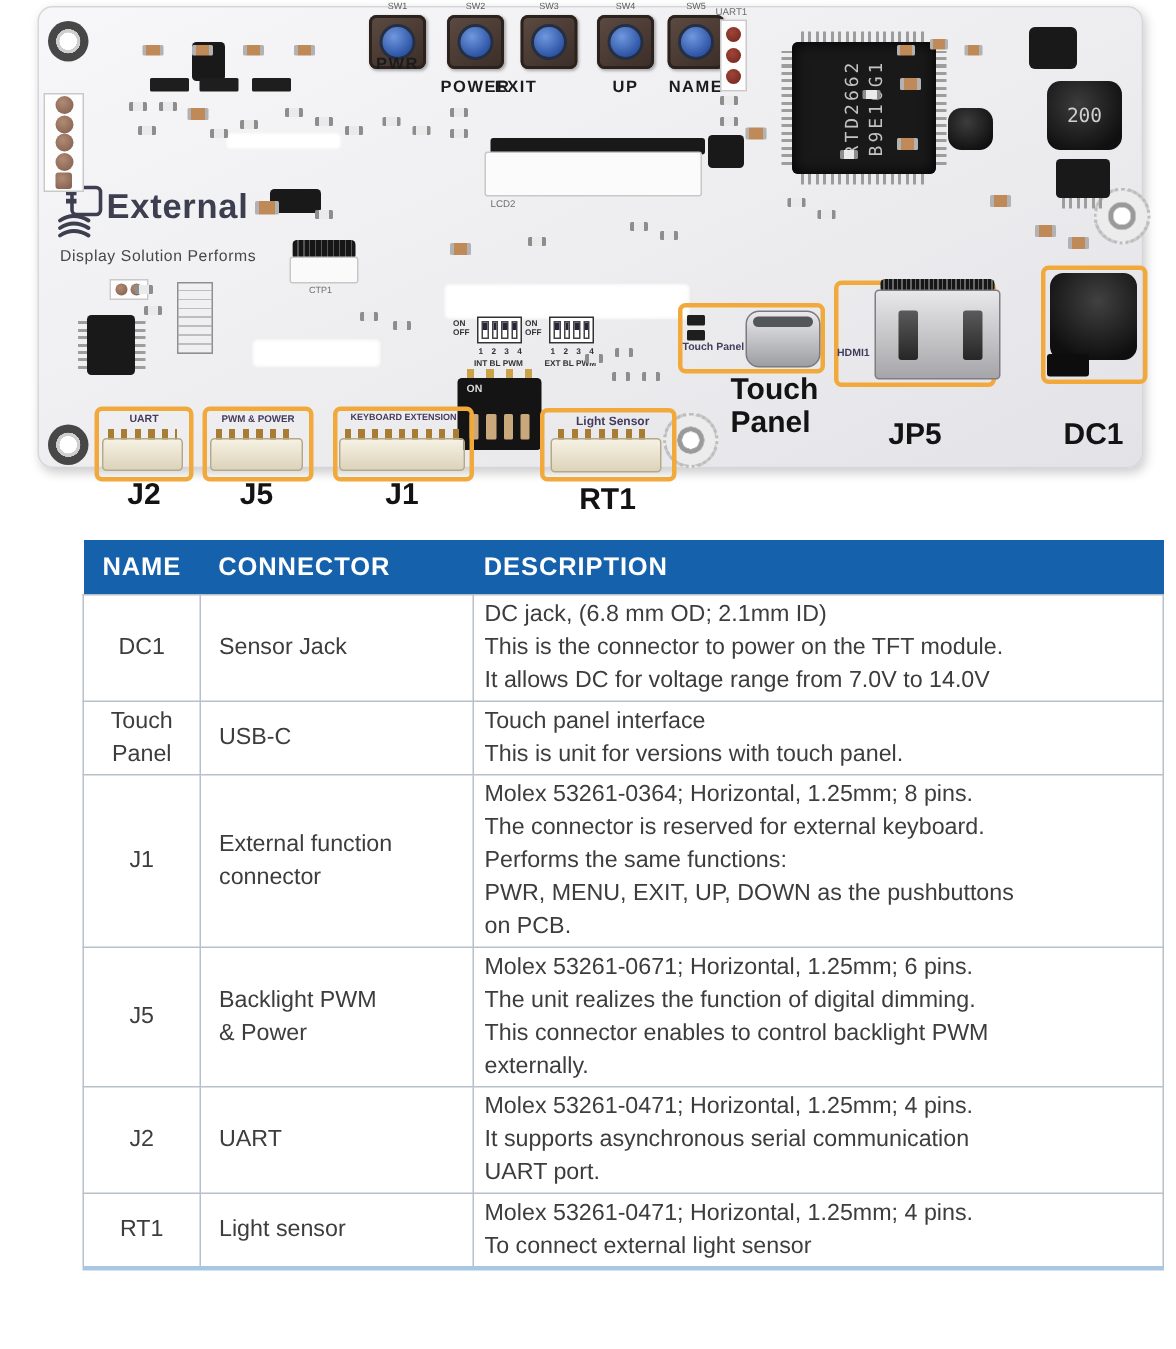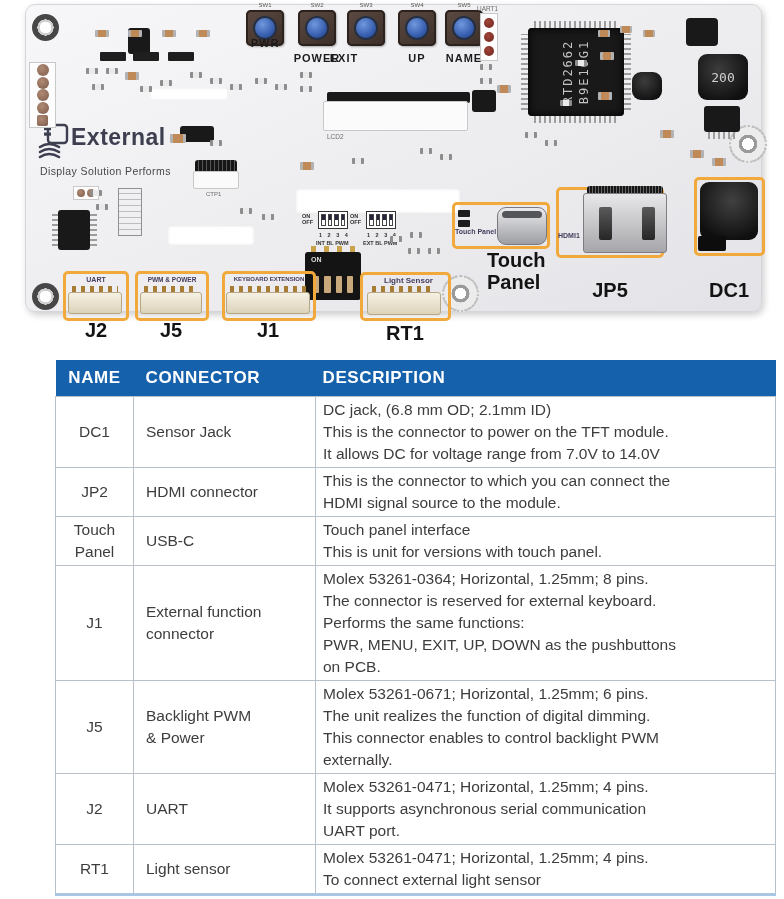--- a/index.html
+++ b/index.html
@@ -330,26 +330,20 @@
     </thead>
     <tbody>
       <tr>
         <td class="c-name">DC1</td>
         <td class="c-conn">Sensor Jack</td>
         <td class="c-desc">DC jack, (6.8 mm OD; 2.1mm ID)
 This is the connector to power on the TFT module.
 It allows DC for voltage range from 7.0V to 14.0V</td>
       </tr>
       <tr>
-        <td class="c-name">JP2</td>
-        <td class="c-conn">HDMI connector</td>
-        <td class="c-desc">This is the connector to which you can connect the
-HDMI signal source to the module.</td>
-      </tr>
-      <tr>
         <td class="c-name">Touch
 Panel</td>
         <td class="c-conn">USB-C</td>
         <td class="c-desc">Touch panel interface
 This is unit for versions with touch panel.</td>
       </tr>
       <tr>
         <td class="c-name">J1</td>
         <td class="c-conn">External function
 connector</td>

